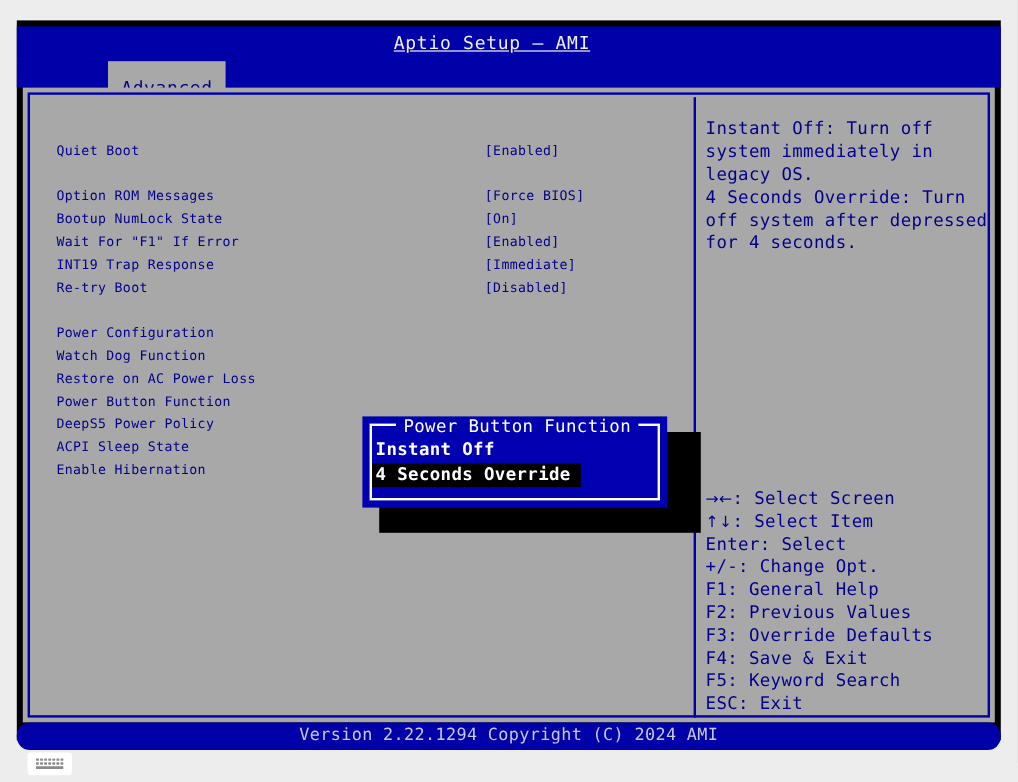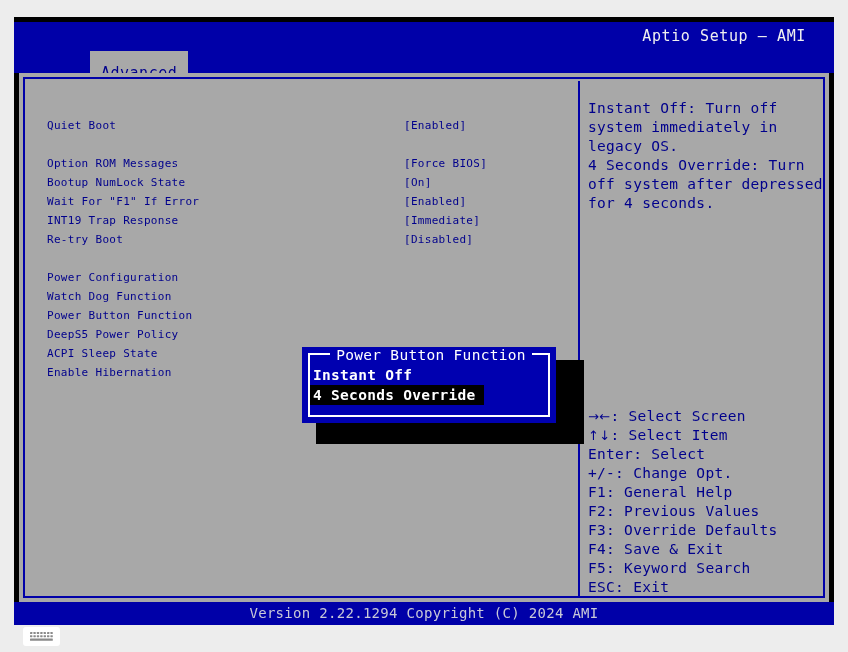--- a/index.html
+++ b/index.html
@@ -32,26 +32,27 @@
     top: 5px;
     width: 820px;
     height: 29px;
     background: #0000a8;
   }
   #title-text {
     position: absolute;
     left: 0;
     top: 0;
     width: 792px;
-    text-align: right;
+    text-align: center;
     line-height: 29px;
     color: #f0f0f0;
     font-size: 15px;
     letter-spacing: 0.6px;
     white-space: pre;
+    text-decoration: underline;
   }
 
   
   #tab-bar {
     position: absolute;
     left: 0;
     top: 34px;
     width: 820px;
     height: 22px;
     background: #0000a8;
@@ -233,20 +234,21 @@
   }
 
   
   #version-bar {
     position: absolute;
     left: 0;
     top: 585px;
     width: 820px;
     height: 23px;
     background: #0000a8;
+    border-radius: 11px;
   }
   #version-text {
     position: absolute;
     left: 0;
     top: 0;
     width: 820px;
     text-align: center;
     line-height: 23px;
     color: #c8c8d8;
     font-size: 14px;
@@ -311,20 +313,24 @@
         <div class="setting-row">
           <span class="s-label">Re-try Boot</span>
           <span class="s-value">[Disabled]</span>
         </div>
         <div class="spacer-row"></div>
         <div class="setting-row section-head">
           <span class="s-label">Power Configuration</span>
         </div>
         <div class="setting-row">
           <span class="s-label">Watch Dog Function</span>
+          <span class="s-value"></span>
+        </div>
+        <div class="setting-row">
+          <span class="s-label">Restore on AC Power Loss</span>
           <span class="s-value"></span>
         </div>
         <div class="setting-row">
           <span class="s-label">Power Button Function</span>
           <span class="s-value"></span>
         </div>
         <div class="setting-row">
           <span class="s-label">DeepS5 Power Policy</span>
           <span class="s-value"></span>
         </div>

